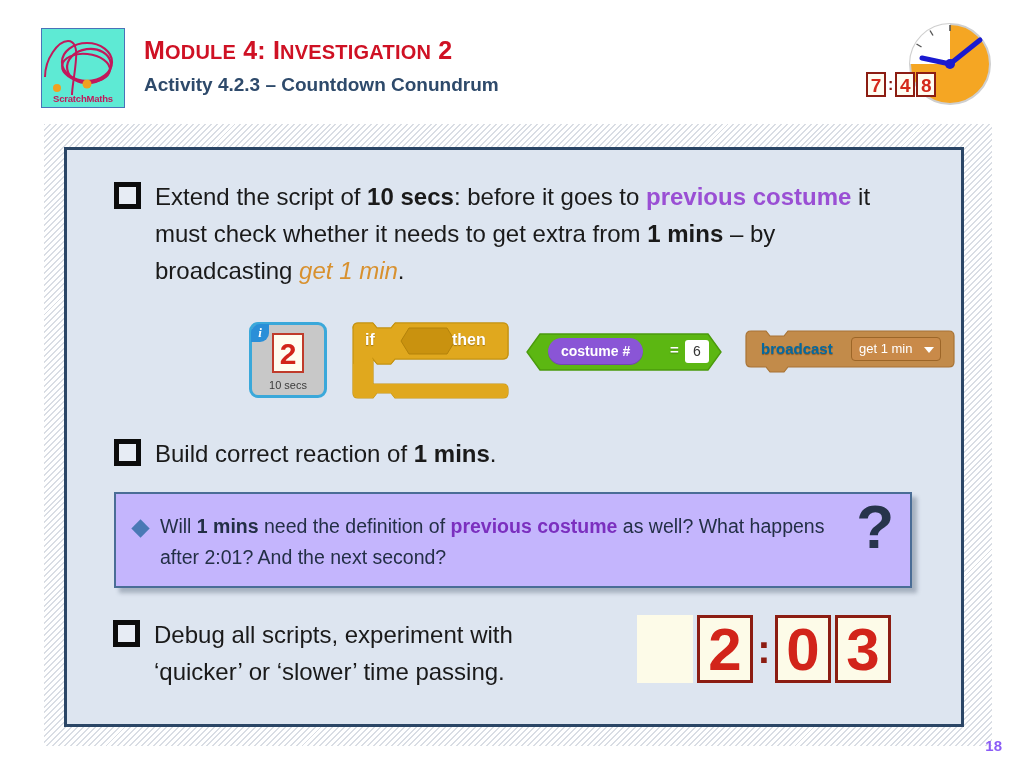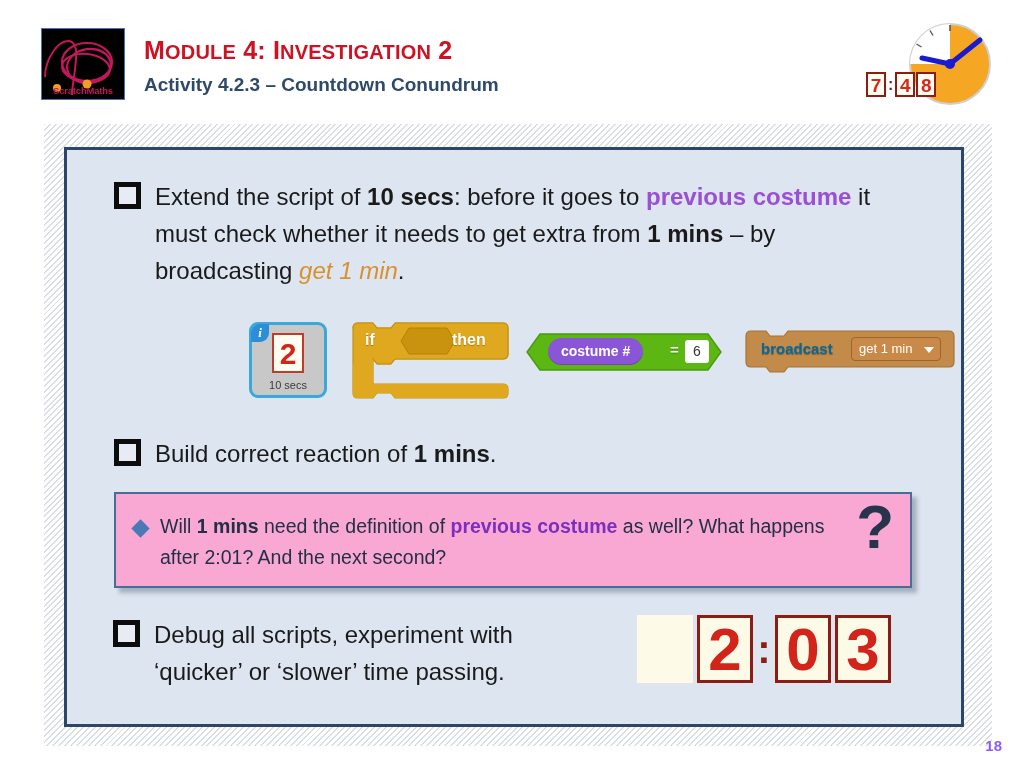--- a/index.html
+++ b/index.html
@@ -18,23 +18,23 @@
   
   .header {
     position: absolute;
     left: 0; top: 0;
     width: 1024px; height: 122px;
     background: #ffffff;
   }
   .logo {
     position: absolute;
     left: 41px; top: 28px;
-    width: 84px; height: 72px;
+    width: 84px; height: 80px;
     border: 1.5px solid #4a72b8;
-    background: #000000;
+    background: #5eead4;
     box-sizing: border-box;
     overflow: hidden;
   }
   .logo svg { display: block; }
   .logo-word {
     position: absolute;
     left: 0; bottom: 3px;
     width: 100%;
     text-align: center;
     font-family: "Liberation Sans", sans-serif;
@@ -303,21 +303,21 @@
   }
 
   
   #task-2 { left: 47px; top: 285px; width: 700px; }
 
   
   .qbox {
     position: absolute;
     left: 47px; top: 342px;
     width: 798px; height: 96px;
-    background: #f9a8d4;
+    background: #c4b5fd;
     border: 2px solid #4a6d96;
     box-sizing: border-box;
     box-shadow: 5px 5px 4px rgba(40,55,80,0.30);
   }
   .qbox-diamond {
     position: absolute;
     left: 18px; top: 28px;
     width: 13px; height: 13px;
     background: #4a79b5;
     transform: rotate(45deg);

